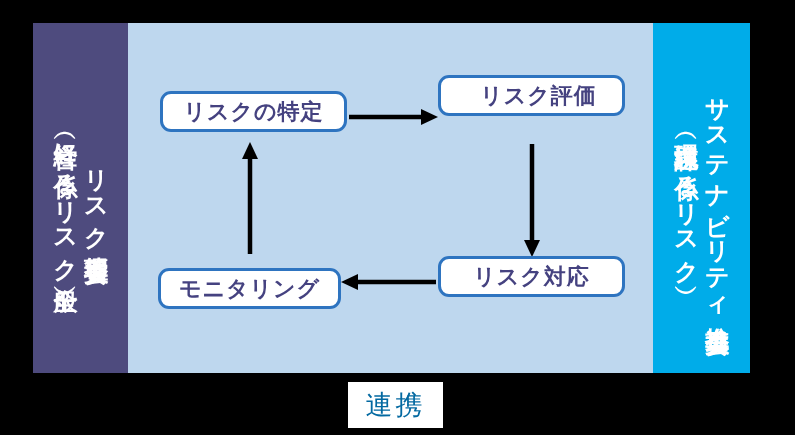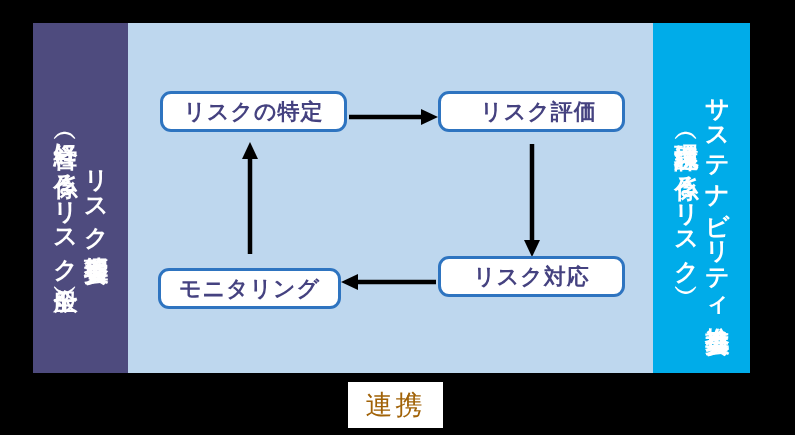--- a/index.html
+++ b/index.html
@@ -47,40 +47,40 @@
     border: 3px solid #2e74c0;
     border-radius: 11px;
     display: flex; align-items: center; justify-content: center;
     color: #454280;
     font-weight: bold;
     font-size: 22px;
     letter-spacing: 1px;
     z-index: 2;
   }
   #node-risk-identification { left: 160px; top: 91px; }
-  #node-risk-assessment     { left: 438px; top: 91px; padding-left: 14px; }
+  #node-risk-assessment     { left: 438px; top: 75px; padding-left: 14px; }
   #node-risk-response       { left: 438px; top: 256px; }
   #node-monitoring          { left: 158px; top: 256px; width: 183px; margin-top: 12px; }
   
   #arrows-overlay {
     position: absolute; left: 0; top: 0;
     width: 795px; height: 435px;
     z-index: 1;
     pointer-events: none;
   }
   #arrows-overlay line    { stroke: #000; stroke-width: 4.5px; }
   #arrows-overlay polygon { fill: #000; }
   
   #link-label-box {
     position: absolute;
     left: 348px; top: 382px;
     width: 95px; height: 46px;
     background: #ffffff;
     display: flex; align-items: center; justify-content: center;
-    color: #a16207;
+    color: #0369a1;
     font-size: 27px;
     letter-spacing: 3px;
     font-weight: 500;
   }
 </style>
 </head>
 <body>
 
 <div id="stage">
 

